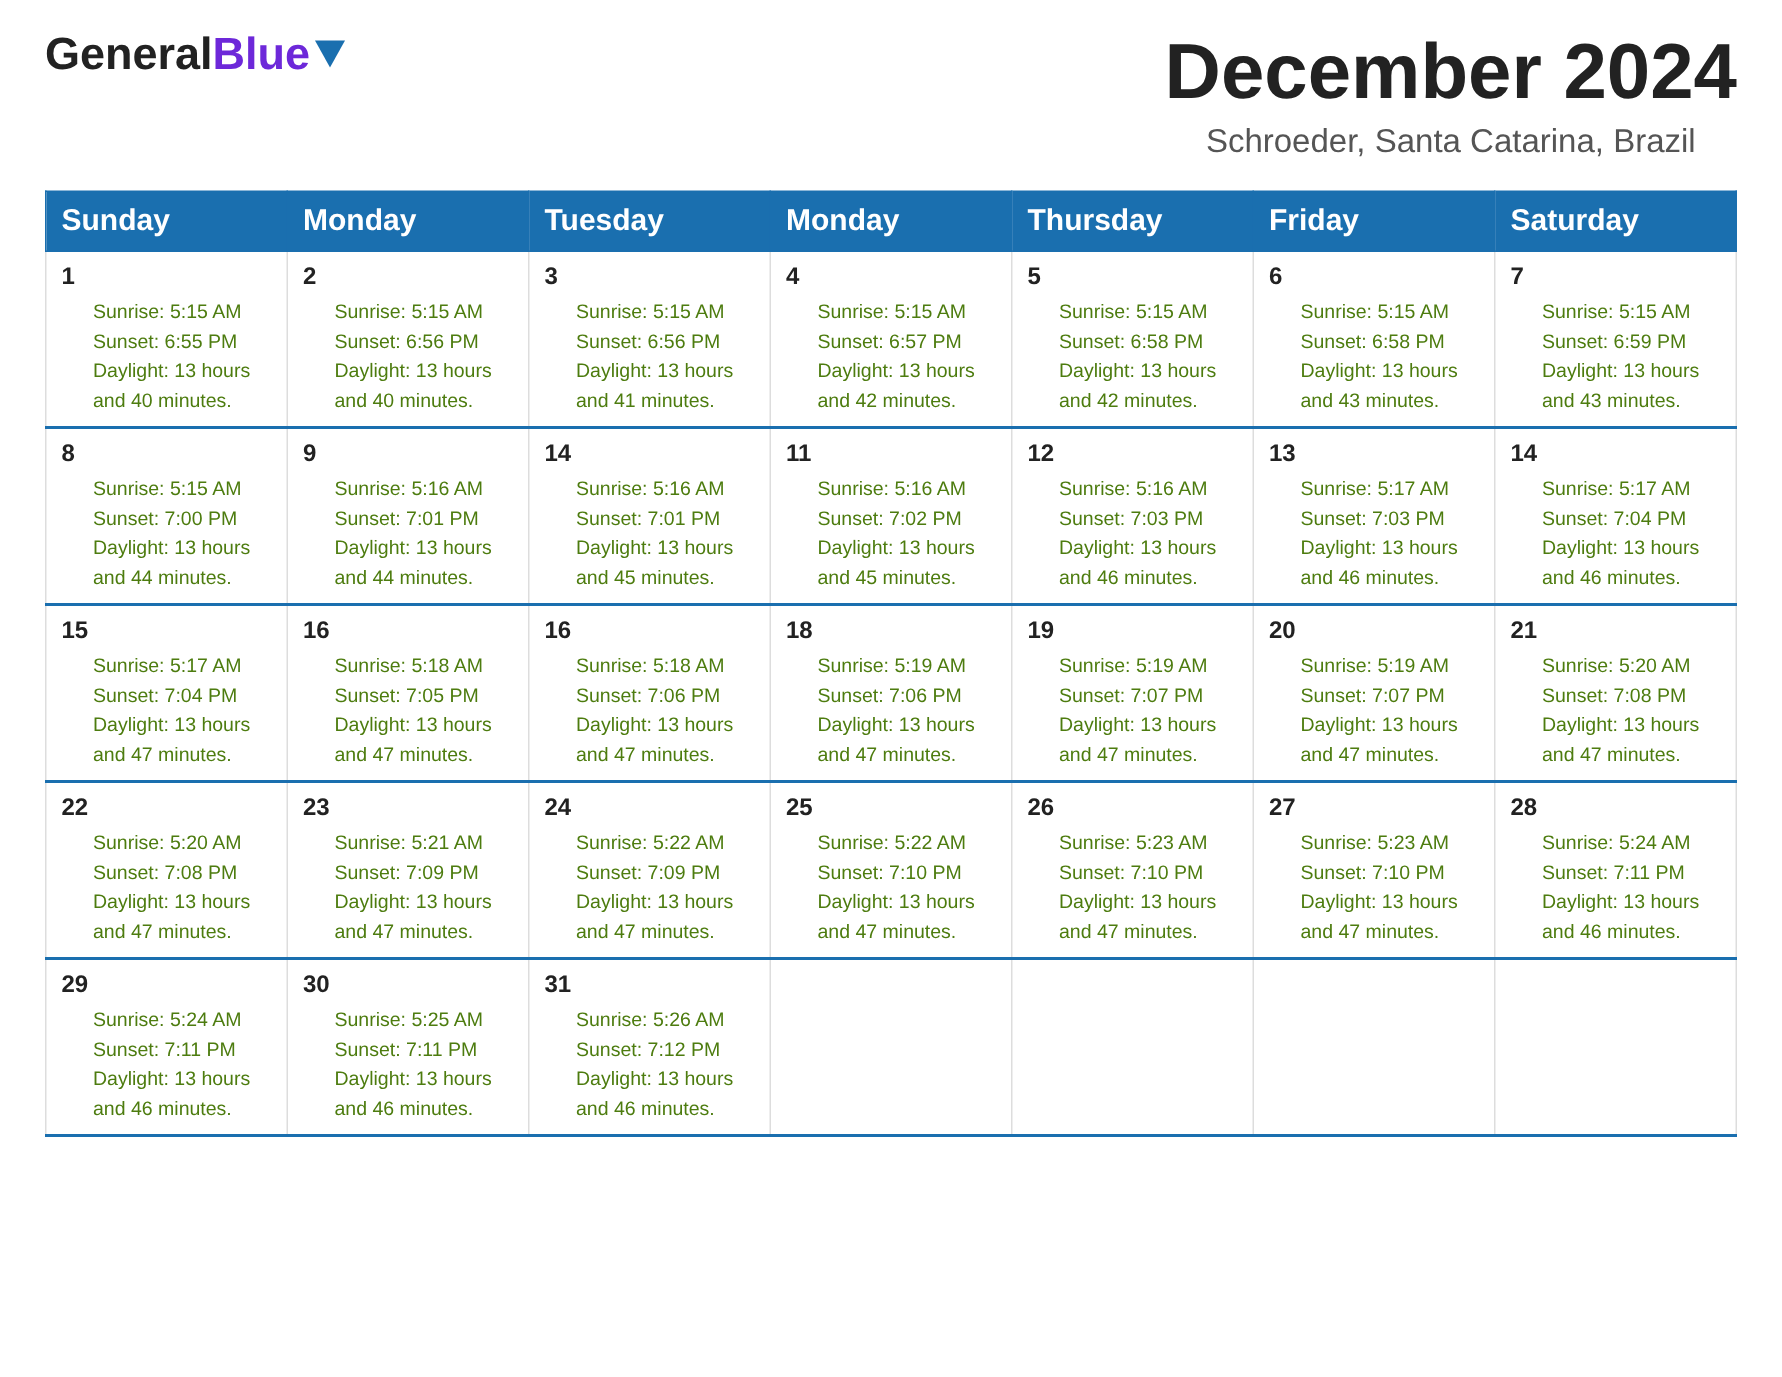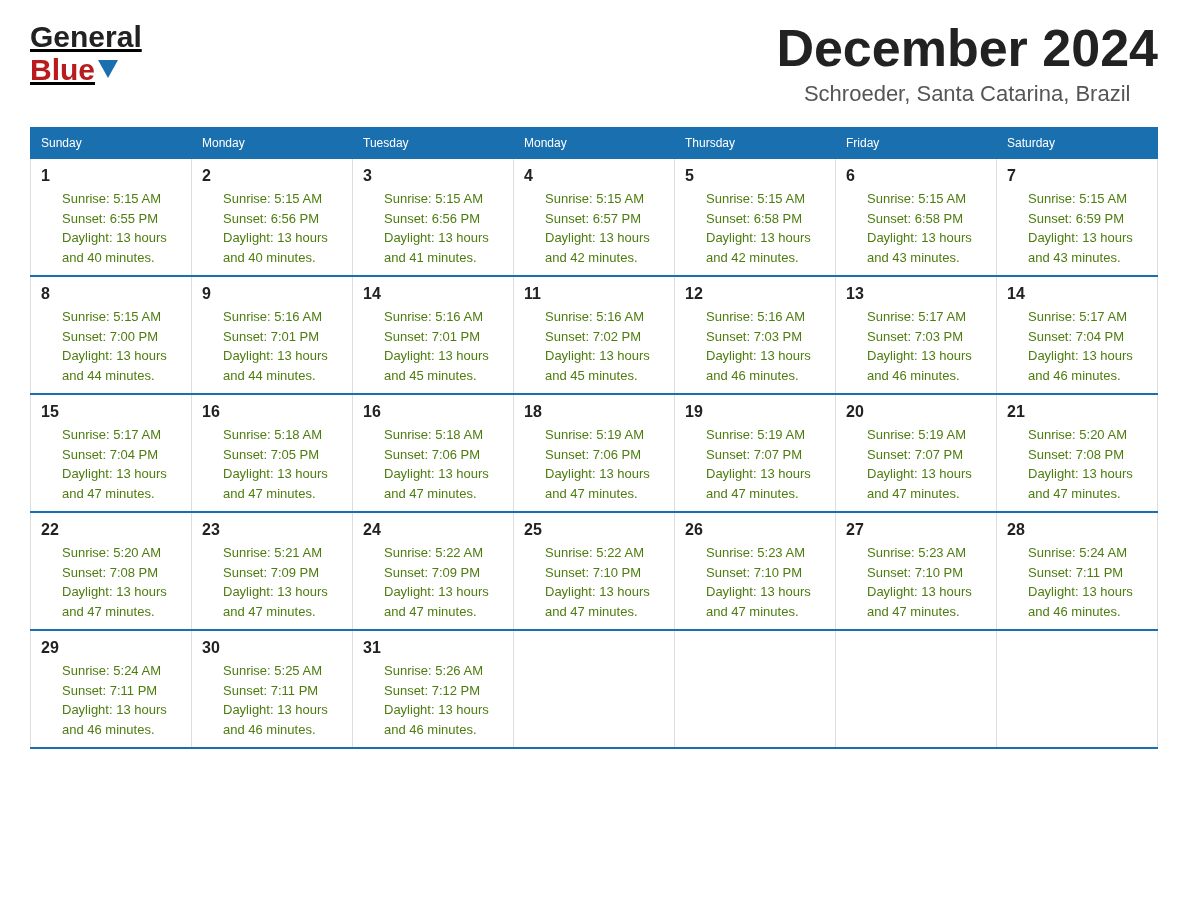--- a/index.html
+++ b/index.html
@@ -33,22 +33,22 @@
     .calendar-table {
       width: 100%;
       border-collapse: collapse;
       table-layout: fixed;
     }
     .calendar-table thead tr {
       background: #1a6faf;
     }
     .calendar-table thead th {
       color: #fff;
-      font-size: 12px;
-      font-weight: normal;
+      font-size: 20px;
+      font-weight: bold;
       padding: 8px 10px;
       text-align: left;
       border: 1px solid #1a6faf;
     }
     .calendar-table tbody tr {
       border-bottom: 2px solid #1a6faf;
     }
     .calendar-table tbody td {
       vertical-align: top;
       padding: 8px 10px;
@@ -74,37 +74,36 @@
     .empty-cell {
       background: #fff;
     }
     .logo-wrapper {
       display: flex;
       align-items: center;
       gap: 0;
     }
     .logo-text-block {
       display: flex;
-      flex-direction: column;
+      flex-direction: row;
       line-height: 1.1;
-      text-decoration: underline;
     }
     .logo-general-text {
       font-size: 30px;
       font-weight: bold;
       color: #222;
     }
     .logo-blue-row {
       display: flex;
       align-items: center;
     }
     .logo-blue-text {
       font-size: 30px;
       font-weight: bold;
-      color: #b91c1c;
+      color: #6d28d9;
     }
     .logo-arrow {
       width: 0;
       height: 0;
       border-left: 10px solid transparent;
       border-right: 10px solid transparent;
       border-top: 18px solid #1a6faf;
       margin-left: 3px;
       margin-bottom: 2px;
     }

